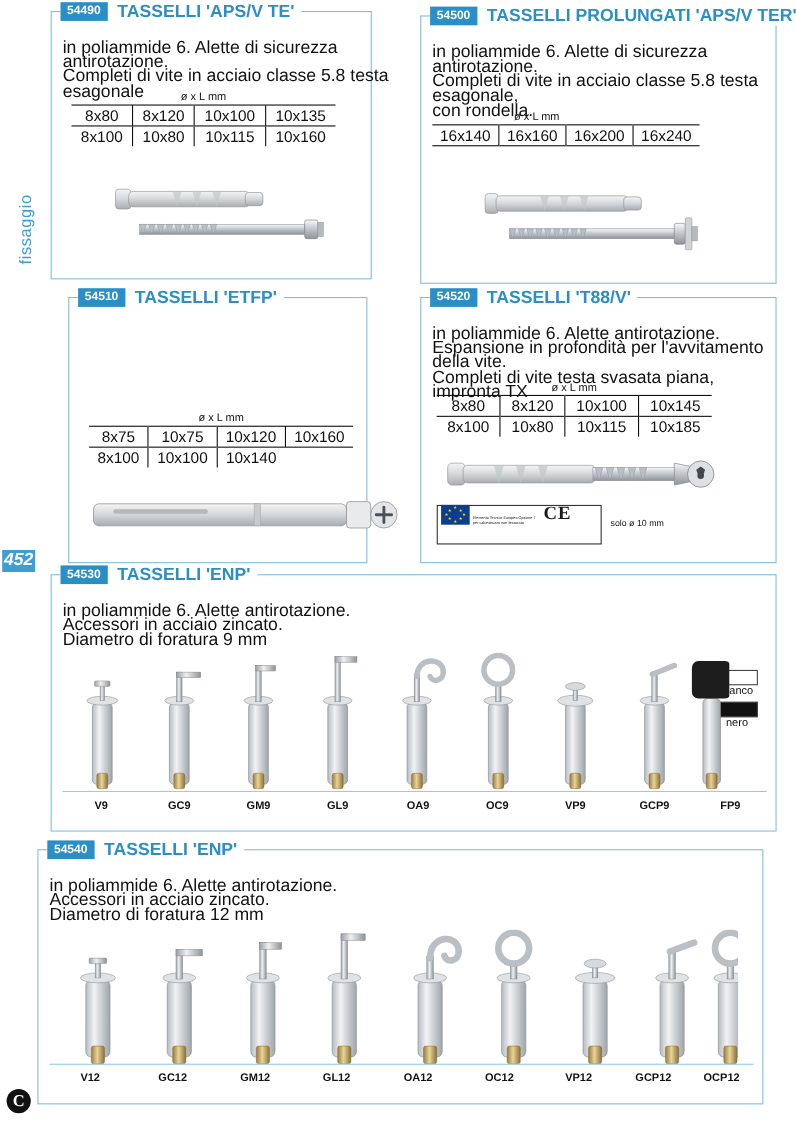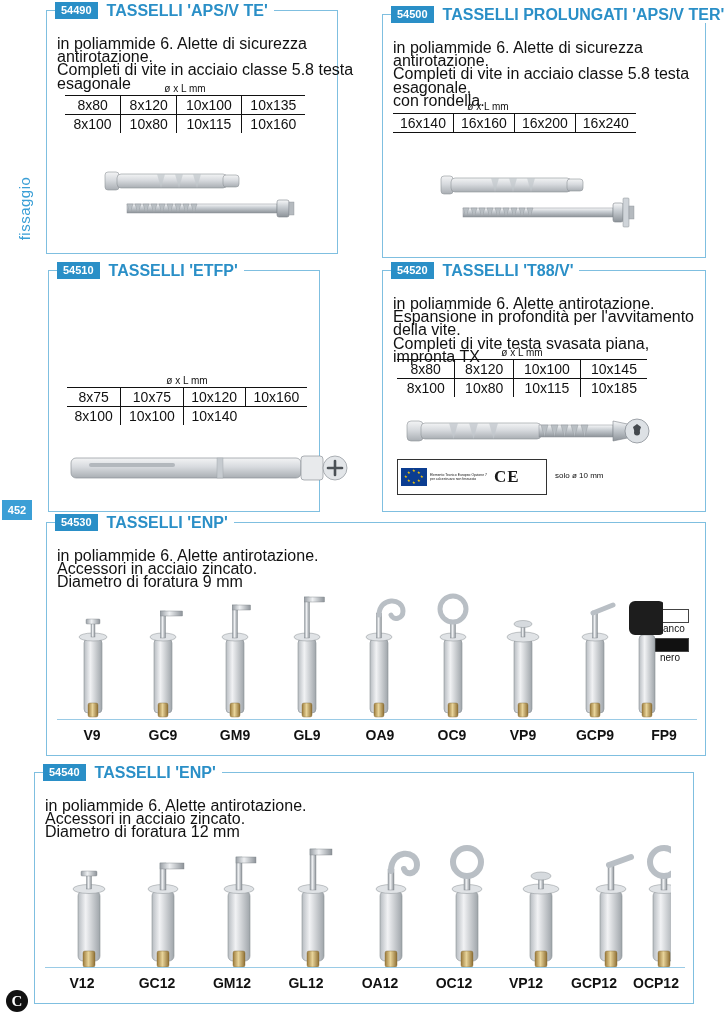--- a/index.html
+++ b/index.html
@@ -40,25 +40,26 @@
     letter-spacing: .5px;
   }
   .page-number {
     position: absolute;
     left: 2px;
     top: 500px;
     width: 30px;
     height: 20px;
     background: #3b9fd6;
     color: #ffffff;
-    font-size: 11px;
+    font-size: 16px;
     font-weight: bold;
     display: flex;
     align-items: center;
     justify-content: center;
+    font-style: italic;
   }
   .logo-c {
     position: absolute;
     left: 6px;
     bottom: 12px;
     width: 22px;
     height: 22px;
     border-radius: 50%;
     background: #111;
     color: #fff;
@@ -130,21 +131,21 @@
     border-top: 1px solid #111;
   }
   .rule-bottom {
     border-bottom: 1px solid #111;
   }
   .vline {
     border-left: 1px solid #111;
   }
   
   .item-label {
-    font-size: 14px;
+    font-size: 10px;
     font-weight: bold;
     text-align: center;
     color: #111;
   }
   .row-sep {
     position: absolute;
     border-top: 1px solid #9acbe6;
   }
   
   .chip {
@@ -154,21 +155,21 @@
     box-sizing: border-box;
   }
   .chip-label {
     font-size: 10px;
     text-align: center;
     color: #111;
   }
   
   .ce-block {
     display: flex;
-    align-items: center;
+    align-items: flex-end;
     border: 1px solid #333;
     background: #fff;
     padding: 17px 3px;
     height: 26px;
     box-sizing: border-box;
   }
   .ce-flag {
     width: 26px;
     height: 18px;
     background: #0b3d91;
@@ -317,21 +318,21 @@
         <path d="M78 38 l6 0 l-3 9 z"></path>
           <path d="M86 38 l6 0 l-3 9 z"></path>
           <path d="M94 38 l6 0 l-3 9 z"></path>
       </g>
       <rect x="180" y="33" width="10" height="19" rx="2" fill="url(#steel1)" stroke="#7d8389" stroke-width="0.6"></rect>
       <rect x="190" y="28" width="6" height="29" rx="1" fill="#cfd4d9" stroke="#8a9096" stroke-width="0.5"></rect>
       <rect x="196" y="36" width="5" height="13" fill="#b5babf" stroke="#8a9096" stroke-width="0.4"></rect>
     </svg>
   </div>
 
-  <div class="panel" style="left:48px; top:270px; width:272px; height:242px;">
+  <div class="panel" style="left:62px; top:270px; width:272px; height:242px;">
     <div class="panel-head">
       <span class="code-badge">54510</span>
       <span class="panel-title">TASSELLI 'ETFP'</span>
     </div>
     <div class="sizes" style="position:absolute; left:18px; top:104px; width:240px;">
       <div class="hdr">ø x L mm</div>
       <table style="width:100%;">
         <tbody>
             <tr class="rule-top rule-bottom">
           <td>8x75</td>

